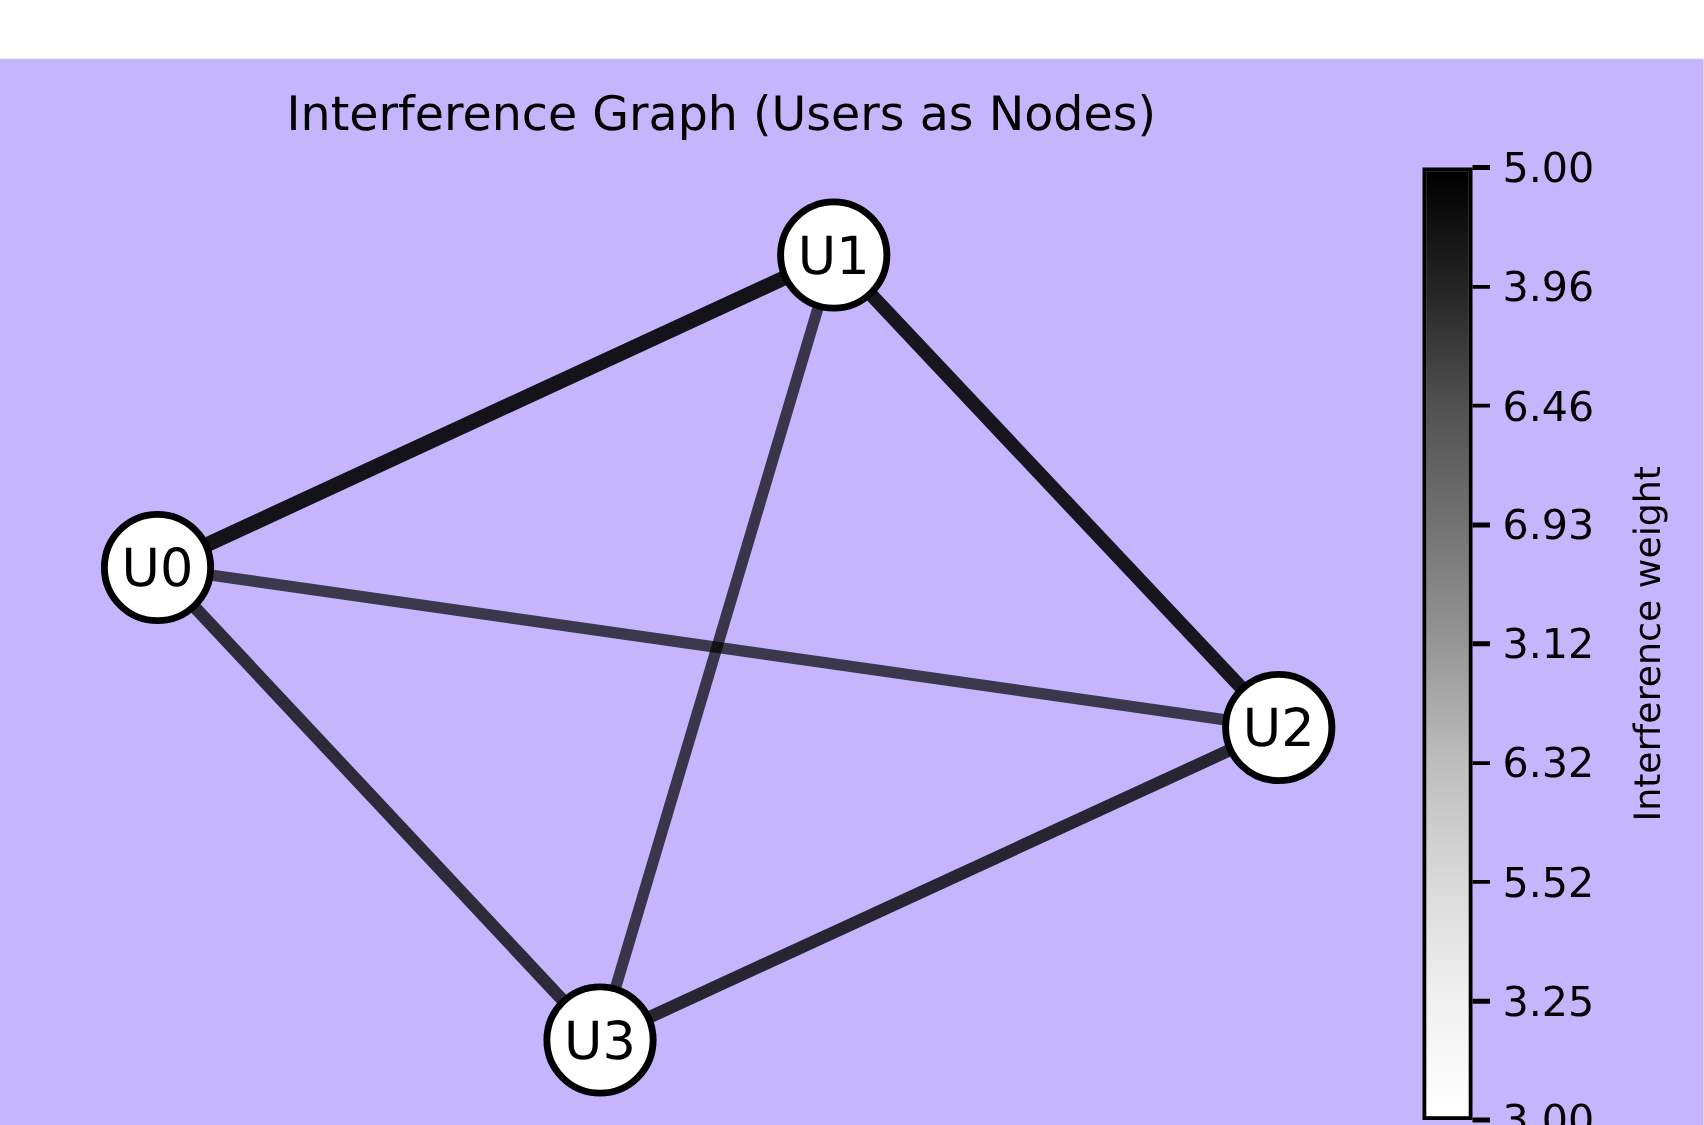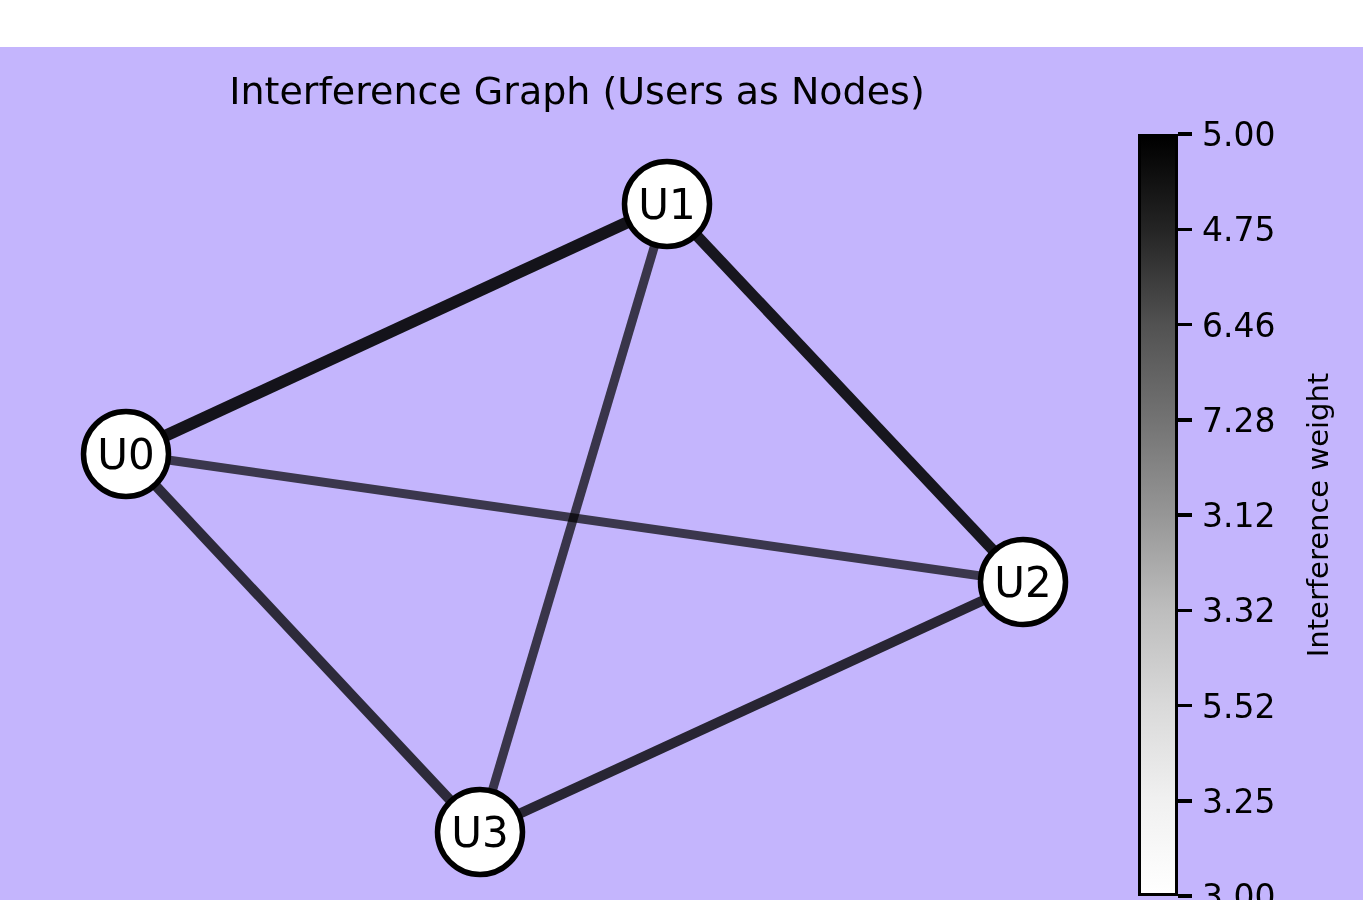--- a/index.html
+++ b/index.html
@@ -116,29 +116,29 @@
         <text x="480" y="800" class="node-label" fill="#000000">U3</text>
       </g>
     </svg>
 
   <div class="colorbar-bar"></div>
 
   <div id="cbar-ticks">
       <div class="cbar-tick-mark" style="top: 85.25px;"></div>
       <div class="cbar-tick-label" style="top: 87px;">5.00</div>
       <div class="cbar-tick-mark" style="top: 180.5px;"></div>
-      <div class="cbar-tick-label" style="top: 182.25px;">4.75</div>
+      <div class="cbar-tick-label" style="top: 182.25px;">3.96</div>
       <div class="cbar-tick-mark" style="top: 275.75px;"></div>
       <div class="cbar-tick-label" style="top: 277.5px;">6.46</div>
       <div class="cbar-tick-mark" style="top: 371px;"></div>
-      <div class="cbar-tick-label" style="top: 372.75px;">7.28</div>
+      <div class="cbar-tick-label" style="top: 372.75px;">6.93</div>
       <div class="cbar-tick-mark" style="top: 466.25px;"></div>
       <div class="cbar-tick-label" style="top: 468px;">3.12</div>
       <div class="cbar-tick-mark" style="top: 561.5px;"></div>
-      <div class="cbar-tick-label" style="top: 563.25px;">3.32</div>
+      <div class="cbar-tick-label" style="top: 563.25px;">6.32</div>
       <div class="cbar-tick-mark" style="top: 656.75px;"></div>
       <div class="cbar-tick-label" style="top: 658.5px;">5.52</div>
       <div class="cbar-tick-mark" style="top: 752px;"></div>
       <div class="cbar-tick-label" style="top: 753.75px;">3.25</div>
       <div class="cbar-tick-mark" style="top: 847.25px;"></div>
       <div class="cbar-tick-label" style="top: 849px;">3.00</div>
     </div>
 
   <div class="colorbar-label">Interference weight</div>
 

